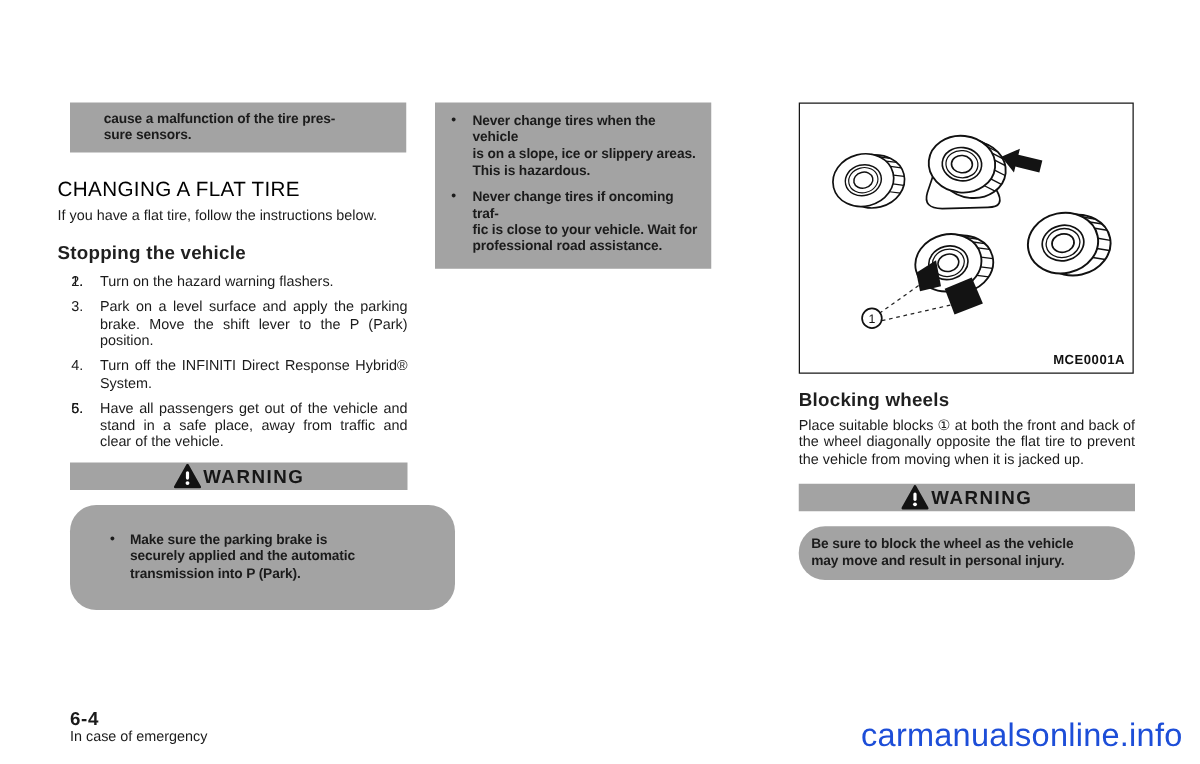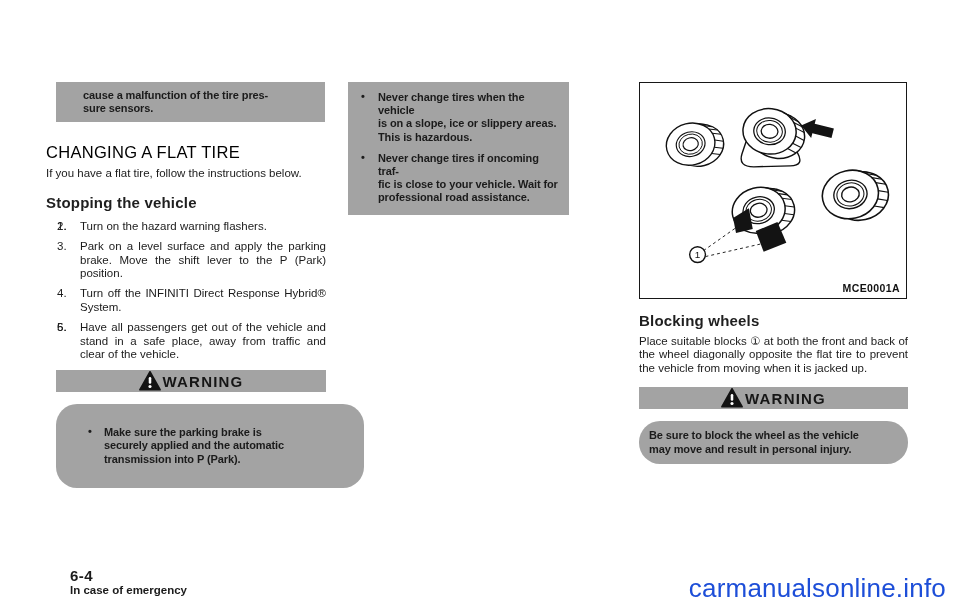--- a/index.html
+++ b/index.html
@@ -82,21 +82,21 @@
   }
   #fig line.hatch{stroke:#111;stroke-width:1.1;}
   #fig .leader{stroke:#222;stroke-width:1;stroke-dasharray:3 3;fill:none;}
   #right-para{margin-top:5px;}
   #right-warn-head{margin-top:12px;}
   #right-warn-body{padding-left:10px;}
 
   
   .footer{position:absolute;left:56px;top:567px;display:flex;align-items:baseline;flex-direction:column;}
   .footer .pnum{font-size:15px;font-weight:bold;letter-spacing:.5px;}
-  .footer .ptitle{font-size:11.5px;font-weight:bold;margin-left:14px;}
+  .footer .ptitle{font-size:11.5px;font-weight:normal;}
   .watermark{
     position:absolute;right:14px;bottom:7px;
     font-size:26px;color:#1d4ed8;letter-spacing:.2px;
     font-family:"Liberation Sans",sans-serif;
   }
   .warn-icon{flex:0 0 auto;}
 </style>
 </head>
 <body>
 

